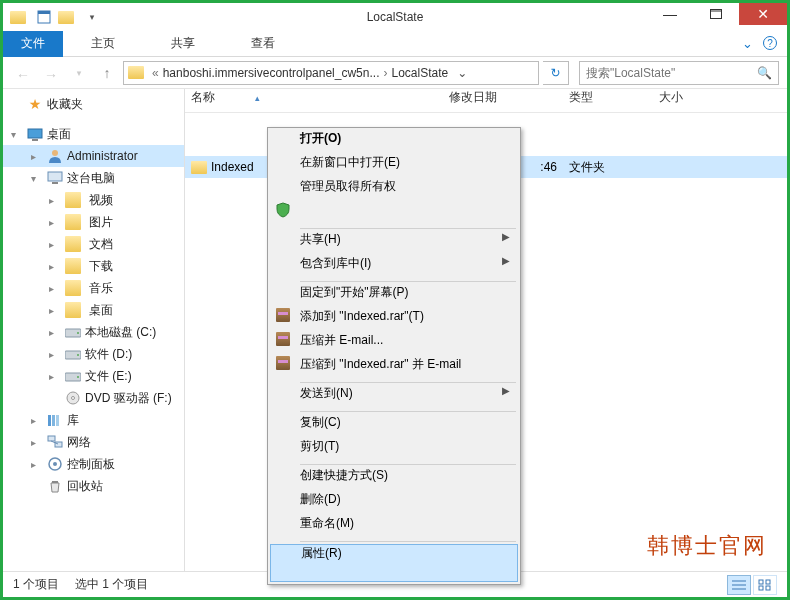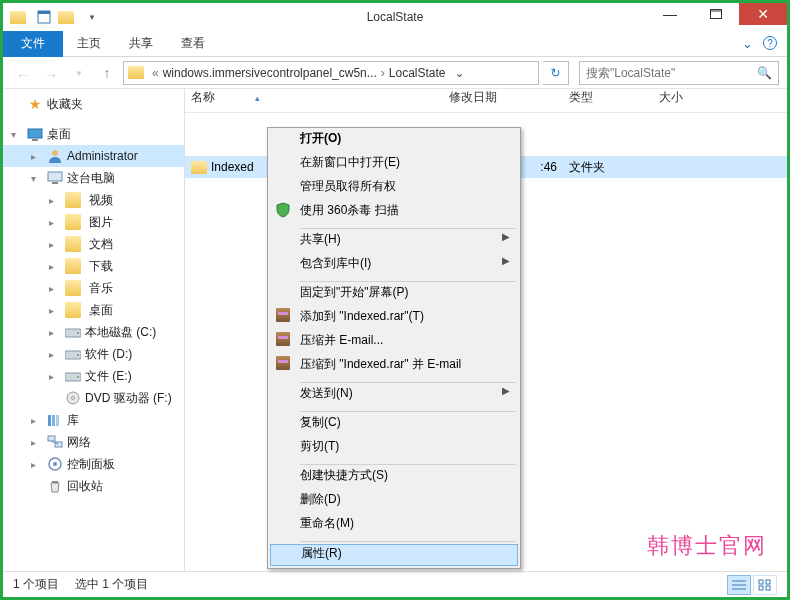--- a/index.html
+++ b/index.html
@@ -7,21 +7,21 @@
 
 .titlebar { height: 28px; background: #fff; display: flex; align-items: center; position: relative; }
 .titlebar .sys-icons { display: flex; gap: 2px; padding-left: 6px; align-items: center; }
 .titlebar .sys-icons .si { width: 22px; height: 20px; display: flex; align-items: center; justify-content: center; }
 .titlebar .title { position: absolute; left: 50%; transform: translateX(-50%); font-size: 12px; color: #333; }
 .winctrl { position: absolute; right: 0; top: 0; display: flex; }
 .winctrl div { width: 46px; height: 22px; display: flex; align-items: center; justify-content: center; font-size: 14px; color: #333; }
 .winctrl .close { background: #c9473d; color: #fff; width: 48px; }
 
 .ribbon-tabs { height: 26px; background: #fff; display: flex; align-items: center; border-bottom: 1px solid #d9d9d9; position: relative; }
-.ribbon-tabs .tab { padding: 0 14px; height: 24px; display: flex; align-items: center; font-size: 12px; color: #333; }
+.ribbon-tabs .tab { padding: 0 28px; height: 24px; display: flex; align-items: center; font-size: 12px; color: #333; }
 .ribbon-tabs .tab.file { background: #1979ca; color: #fff; padding: 0 18px; height: 26px; }
 .ribbon-help { margin-left: auto; display: flex; gap: 10px; padding-right: 10px; color: #1979ca; }
 .ribbon-help span { font-size: 13px; }
 
 .navbar { height: 32px; background: #fff; display: flex; align-items: center; gap: 4px; padding: 0 8px; border-bottom: 1px solid #e5e5e5; }
 .navbtn { width: 24px; height: 24px; display: flex; align-items: center; justify-content: center; color: #888; font-size: 14px; }
 .navbtn.disabled { color: #ccc; }
 .addrbar { flex: 1; height: 24px; border: 1px solid #bcbcbc; display: flex; align-items: center; padding: 0 4px; gap: 4px; }
 .addrbar .seg { color: #333; }
 .addrbar .sep { color: #777; }
@@ -54,31 +54,31 @@
 .filelist .cell { padding-left: 6px; overflow: hidden; }
 
 .folder-ico { width: 16px; height: 13px; background: linear-gradient(#ffe9a6, #efc754); border-radius: 1px; position: relative; display: inline-block; margin-right: 4px; }
 .star-ico { color: #f0a030; font-size: 14px; }
 
 .contextmenu { position: absolute; left: 264px; top: 124px; width: 254px; background: #f0f0f0; border: 1px solid #a0a0a0; box-shadow: 2px 2px 4px rgba(0,0,0,0.3); z-index: 100; padding: 2px; }
 .contextmenu .mi { height: 24px; display: flex; align-items: flex-start; position: relative; }
 .contextmenu .mi .micon { width: 26px; display: flex; align-items: center; justify-content: center; }
 .contextmenu .mi .mtext { flex: 1; padding-left: 4px; color: #000; }
 .contextmenu .mi .msub { width: 16px; color: #555; font-size: 10px; }
-.contextmenu .mi.hover { background: #cde8ff; border: 1px solid #7bb6e8; height: 22px; }
+.contextmenu .mi.hover { background: #cde8ff; border: 1px solid #7bb6e8; height: 38px; }
 .contextmenu .msep { height: 1px; background: #d0d0d0; margin: 2px 2px 2px 30px; }
 .contextmenu .mi .mtext b { font-weight: bold; }
 
 .statusbar { height: 26px; border-top: 1px solid #e0e0e0; display: flex; align-items: center; padding: 0 10px; gap: 16px; font-size: 12px; color: #333; }
 .viewicons { margin-left: auto; display: flex; gap: 2px; }
 .viewicons .vb { width: 24px; height: 20px; border: 1px solid #cfe4f7; display: flex; align-items: center; justify-content: center; }
 .viewicons .vb.active { background: #cde8ff; border-color: #8cb8dc; }
 
 .watermark { position: absolute; right: 20px; bottom: 36px; text-align: right; z-index: 5; pointer-events: none; }
-.watermark .l1 { color: #ec4899; font-size: 22px; letter-spacing: 2px; }
+.watermark .l1 { color: #c2410c; font-size: 22px; letter-spacing: 2px; }
 .watermark .l2 { color: #3cb747; font-size: 22px; }
 .rar-ico { display:inline-block; width: 14px; height: 14px; background: linear-gradient(#b78956,#7a5733); border-radius:1px; position:relative; }
 .rar-ico::after { content:""; position:absolute; left:2px; top:4px; width:10px; height:3px; background:#d78ed0; }
 
 .person-ico { width:16px; height:16px; display:inline-block; }
 </style>
 </head>
 <body>
 
 <div class="titlebar">
@@ -122,21 +122,21 @@
 </div>
 
 <div class="navbar">
   <div class="navbtn disabled">←</div>
   <div class="navbtn disabled">→</div>
   <div class="navbtn disabled" style="font-size:9px;">▾</div>
   <div class="navbtn">↑</div>
   <div class="addrbar">
     <span class="folder-ico"></span>
     <span class="sep">«</span>
-    <span class="seg">windows.immersivecontrolpanel_cw5n...</span>
+    <span class="seg">hanboshi.immersivecontrolpanel_cw5n...</span>
     <span class="sep">›</span>
     <span class="seg">LocalState</span>
     <span class="addrdrop">⌄</span>
   </div>
   <div class="refresh">↻</div>
   <div class="search">
     <input placeholder="搜索&quot;LocalState&quot;" style="">
     <span style="color:#1979ca;">🔍</span>
   </div>
 </div>
@@ -326,21 +326,20 @@
   <div class="mi">
       <span class="micon"></span>
       <span class="mtext">管理员取得所有权</span>
     </div>
   <div class="mi">
       <span class="micon">
         <svg width="14" height="16">
           <path d="M7 1 l6 2 v4 q0 6 -6 8 q-6 -2 -6 -8 v-4 z" fill="#4caf50" stroke="#2e7d32"></path>
         </svg>
       </span>
-      <span class="mtext">使用 360杀毒 扫描</span>
     </div>
   <div class="msep"></div>
   <div class="mi">
       <span class="micon"></span>
       <span class="mtext">共享(H)</span>
       <span class="msub">▶</span>
     </div>
   <div class="mi">
       <span class="micon"></span>
       <span class="mtext">包含到库中(I)</span>

